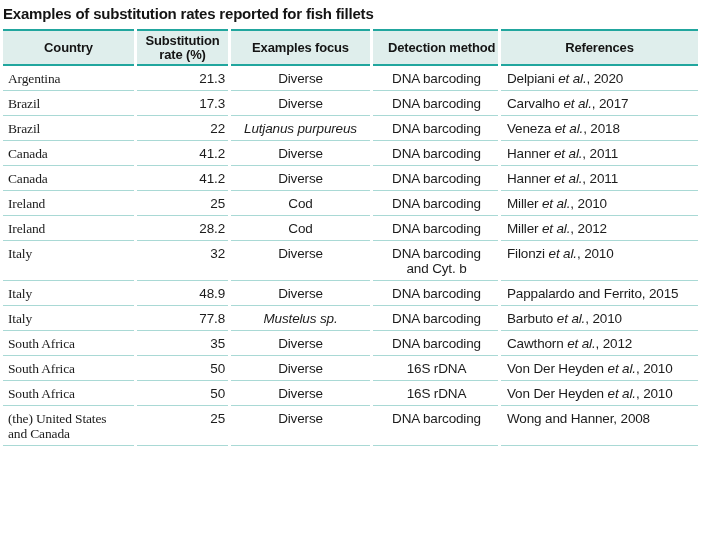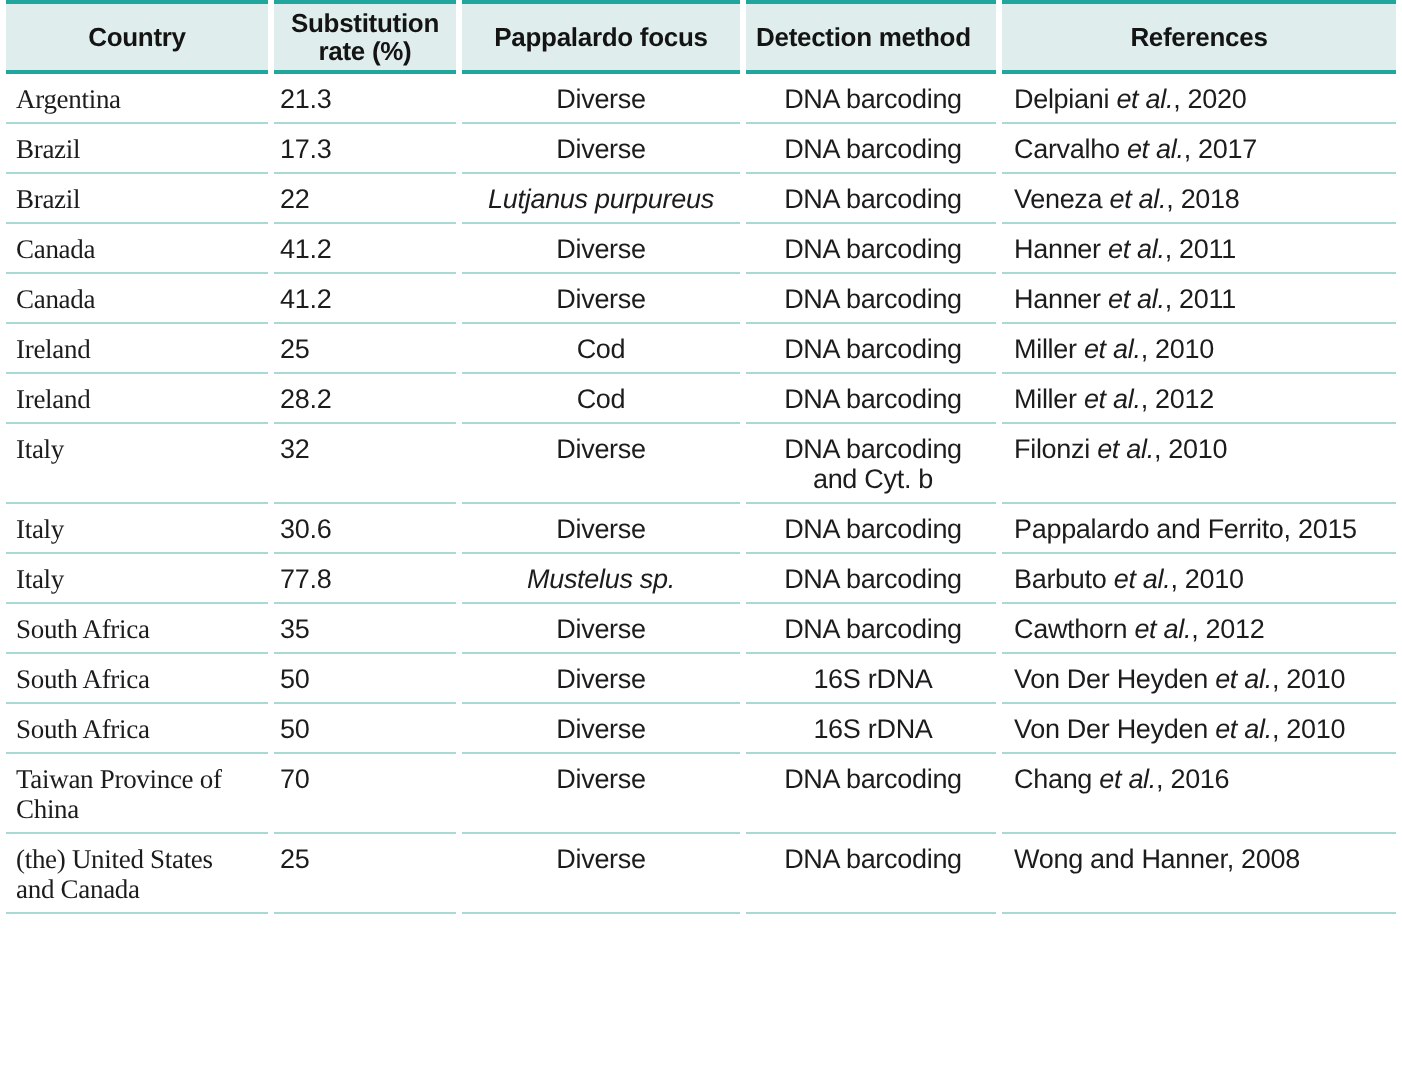--- a/index.html
+++ b/index.html
@@ -15,53 +15,54 @@
     width:701px;border-collapse:separate;border-spacing:3px 0;table-layout:fixed;
   }
   th{
     background:var(--header-bg,#dfeeec);
     border-top:2px solid var(--accent,#21a69e);
     border-bottom:2px solid var(--accent,#21a69e);
     font-size:13px;font-weight:bold;line-height:13.5px;
     padding:3px 2px;vertical-align:middle;
     white-space:pre-line;letter-spacing:-0.15px;color:#141414;
   }
-  th.h-method{text-align:left;padding-left:5px;margin-left:23px;}
+  th.h-method{text-align:left;padding-left:15px;margin-left:23px;}
   td{
     border-bottom:1.5px solid var(--divider,#a9d9d5);
     font-size:13.5px;line-height:15px;letter-spacing:-0.15px;
     padding:4.5px 3px;vertical-align:top;white-space:pre-line;background:#fff;
   }
   td.c-country{text-align:left;padding-left:5px;font-family:Liberation Serif, serif;}
-  td.c-rate{text-align:left;}
+  td.c-rate{text-align:right;}
   td.c-focus{text-align:center;}
   td.c-focus.it{font-style:italic;text-align:center;}
   td.c-method{text-align:center;padding-left:5px;}
   td.c-ref{text-align:left;padding-left:6px;margin-top:34px;}
   td.c-ref i, .it{font-style:italic;}
 </style>
 </head>
 <body>
 
 <div class="page">
+  <h1 class="title">Examples of substitution rates reported for fish fillets</h1>
 
   <table class="rates">
     <colgroup>
       <col style="width:131px">
       <col style="width:91px">
       <col style="width:139px">
       <col style="width:125px">
       <col style="width:197px">
     </colgroup>
     <thead>
       <tr>
         <th>Country</th>
         <th>Substitution
 rate (%)</th>
-        <th>Pappalardo focus</th>
+        <th>Examples focus</th>
         <th class="h-method">Detection method</th>
         <th>References</th>
       </tr>
     </thead>
     <tbody>
         <tr>
           <td class="c-country">Argentina</td>
           <td class="c-rate">21.3</td>
           <td class="c-focus">Diverse</td>
           <td class="c-method">DNA barcoding</td>
@@ -112,21 +113,21 @@
         <tr>
           <td class="c-country">Italy</td>
           <td class="c-rate">32</td>
           <td class="c-focus">Diverse</td>
           <td class="c-method">DNA barcoding
 and Cyt. b</td>
           <td class="c-ref">Filonzi <i>et al.</i>, 2010</td>
         </tr>
         <tr>
           <td class="c-country">Italy</td>
-          <td class="c-rate">30.6</td>
+          <td class="c-rate">48.9</td>
           <td class="c-focus">Diverse</td>
           <td class="c-method">DNA barcoding</td>
           <td class="c-ref">Pappalardo and Ferrito, 2015</td>
         </tr>
         <tr>
           <td class="c-country">Italy</td>
           <td class="c-rate">77.8</td>
           <td class="c-focus it">Mustelus sp.</td>
           <td class="c-method">DNA barcoding</td>
           <td class="c-ref">Barbuto <i>et al.</i>, 2010</td>
@@ -146,28 +147,20 @@
           <td class="c-ref">Von Der Heyden <i>et al.</i>, 2010</td>
         </tr>
         <tr>
           <td class="c-country">South Africa</td>
           <td class="c-rate">50</td>
           <td class="c-focus">Diverse</td>
           <td class="c-method">16S rDNA</td>
           <td class="c-ref">Von Der Heyden <i>et al.</i>, 2010</td>
         </tr>
         <tr>
-          <td class="c-country">Taiwan Province of
-China</td>
-          <td class="c-rate">70</td>
-          <td class="c-focus">Diverse</td>
-          <td class="c-method">DNA barcoding</td>
-          <td class="c-ref">Chang <i>et al.</i>, 2016</td>
-        </tr>
-        <tr>
           <td class="c-country">(the) United States
 and Canada</td>
           <td class="c-rate">25</td>
           <td class="c-focus">Diverse</td>
           <td class="c-method">DNA barcoding</td>
           <td class="c-ref">Wong and Hanner, 2008</td>
         </tr>
       </tbody>
   </table>
 </div>

